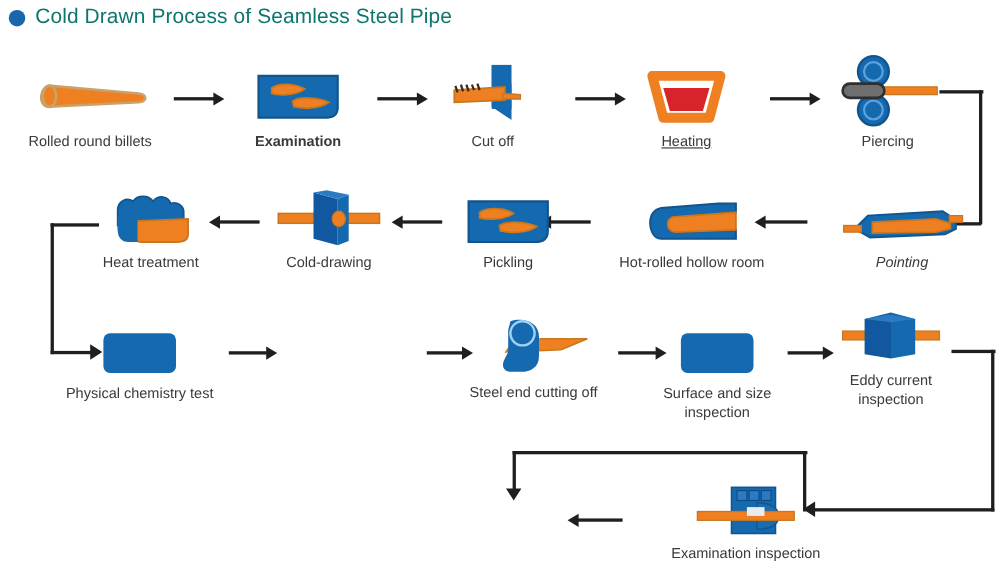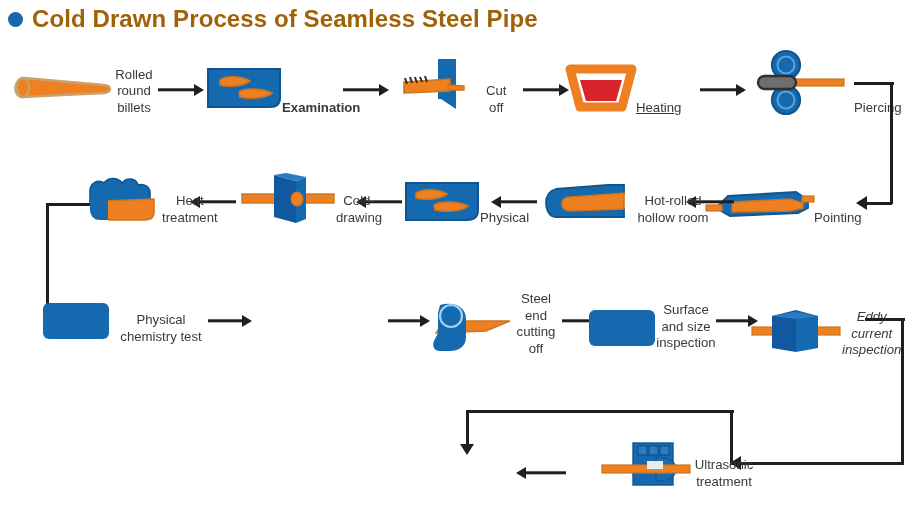--- a/index.html
+++ b/index.html
@@ -9,24 +9,24 @@
     font-family:"Liberation Sans", sans-serif;
     overflow:hidden;
     position:relative;
     color:#333333;
   }
   #stage{position:absolute;left:0;top:0;width:913px;height:528px;}
 
   
   .title-row{position:absolute;left:8px;top:5px;display:flex;align-items:center;gap:9px;}
   .title-bullet{width:15px;height:15px;border-radius:50%;background:#1a66ad;flex:0 0 auto;}
-  .title-text{font-size:24px;color:#a16207;letter-spacing:.1px;white-space:nowrap;font-weight:bold;}
-
-  
-  .node{position:absolute;display:flex;flex-direction:row;align-items:flex-end;}
+  .title-text{font-size:19px;color:#0f766e;letter-spacing:.1px;white-space:nowrap;}
+
+  
+  .node{position:absolute;display:flex;flex-direction:column;align-items:center;}
   .icon-box{position:relative;display:flex;align-items:center;justify-content:center;}
   .label{font-size:13.2px;color:#3a3a3a;text-align:center;line-height:16.5px;white-space:pre-line;margin-top:5px;}
 
   
   .arrow{position:absolute;height:12px;}
   .arrow .shaft{position:absolute;top:50%;transform:translateY(-50%);height:3.4px;background:#1f1f1f;}
   .arrow .head{position:absolute;top:50%;width:0;height:0;}
   .arrow.right .shaft{left:0;right:9px;}
   .arrow.right .head{right:0;transform:translateY(-50%);
      border-top:6.5px solid transparent;border-bottom:6.5px solid transparent;border-left:10px solid #1f1f1f;}
@@ -141,21 +141,21 @@
     <div class="label">Piercing</div>
   </div>
 
   <div>
     <div class="seg h" style="left:854px;top:82px;width:40px;"></div>
     <div class="seg v" style="left:890px;top:82px;height:122px;"></div>
     <div class="seg h" style="left:866px;top:202px;width:26px;"></div>
     <div class="tip left" style="left:856px;top:196.4px;"></div>
   </div>
 
-  <div class="node" style="left:704px;top:178px;width:118px;">
+  <div class="node" style="left:761px;top:178px;width:118px;font-style:italic;">
     <div class="icon-box" style="height:48px;">
       <svg width="110" height="44" viewBox="0 0 110 44">
         <path d="M12 28 L24 16 L92 12 L104 20 L104 28 L94 33 L26 36 Z" fill="#1569ae" stroke="#11558f" stroke-width="1.8"></path>
         <path d="M28 22 L86 19 L99 23 L99 28 L86 31 L28 32 Z" fill="#ef8021" stroke="#c9761f" stroke-width="1.6"></path>
         <rect x="2" y="25" width="16" height="6" fill="#ef8021" stroke="#c9761f" stroke-width="1.2"></rect>
         <rect x="98" y="16" width="12" height="6" fill="#ef8021" stroke="#c9761f" stroke-width="1.2"></rect>
       </svg>
     </div>
     <div class="label">Pointing</div>
   </div>
@@ -181,21 +181,21 @@
   </div>
 
   <div class="node" style="left:404px;top:176px;width:116px;">
     <div class="icon-box" style="height:50px;">
       <svg width="76" height="44" viewBox="0 0 76 44">
         <path d="M2 4 H74 V31 C74 38 70 41 63 41 H2 Z" fill="#1569ae" stroke="#11558f" stroke-width="2"></path>
         <path d="M12 14 C19 9 35 10 43 15 C35 21 19 21 12 19 Z" fill="#ef8021" stroke="#c9761f" stroke-width="1.6"></path>
         <path d="M30 26 C38 21 56 23 64 27 C56 33 40 33 31 31 Z" fill="#ef8021" stroke="#c9761f" stroke-width="1.6"></path>
       </svg>
     </div>
-    <div class="label">Physical</div>
+    <div class="label">Pickling</div>
   </div>
 
   <div class="arrow left" style="left:356px;top:196px;width:46px;">
     <span class="shaft"></span>
       <span class="head"></span>
   </div>
 
   <div class="node" style="left:240px;top:172px;width:118px;">
     <div class="icon-box" style="height:54px;">
       <svg width="96" height="52" viewBox="0 0 96 52">
@@ -277,21 +277,21 @@
     </div>
     <div class="label">Surface and size
 inspection</div>
   </div>
 
   <div class="arrow right" style="left:716px;top:315px;width:42px;">
     <span class="shaft"></span>
       <span class="head"></span>
   </div>
 
-  <div class="node" style="left:750px;top:304px;width:120px;font-style:italic;">
+  <div class="node" style="left:750px;top:281px;width:120px;">
     <div class="icon-box" style="height:52px;">
       <svg width="92" height="50" viewBox="0 0 92 50">
         <rect x="2" y="19" width="30" height="8" fill="#ef8021" stroke="#c9761f" stroke-width="1.2"></rect>
         <rect x="60" y="19" width="30" height="8" fill="#ef8021" stroke="#c9761f" stroke-width="1.2"></rect>
         <path d="M22 8 L46 2 L46 44 L22 40 Z" fill="#1158a0"></path>
         <path d="M46 2 L68 8 L68 40 L46 44 Z" fill="#1569ae"></path>
         <path d="M22 8 L44 4 L68 8 L46 11 Z" fill="#2b7bc4"></path>
       </svg>
     </div>
     <div class="label">Eddy current
@@ -319,21 +319,21 @@
         <g fill="#2b7bc4" stroke="#0d4a80" stroke-width="1">
           <rect x="38" y="7" width="9" height="9"></rect>
           <rect x="49" y="7" width="9" height="9"></rect>
           <rect x="60" y="7" width="9" height="9"></rect>
         </g>
         <path d="M56 18 C70 18 76 24 76 30 C76 37 70 42 58 42 L56 42 Z" fill="#1a6cb0" stroke="#11558f" stroke-width="1.2"></path>
         <rect x="2" y="26" width="88" height="8" fill="#ef8021" stroke="#c9761f" stroke-width="1.2"></rect>
         <rect x="47" y="22" width="16" height="8" fill="#e8ecef"></rect>
       </svg>
     </div>
-    <div class="label">Ultrasonic treatment</div>
+    <div class="label">Examination inspection</div>
   </div>
 
   <div class="arrow left" style="left:516px;top:467px;width:50px;">
     <span class="shaft"></span>
       <span class="head"></span>
   </div>
 
 
 </div>
 

